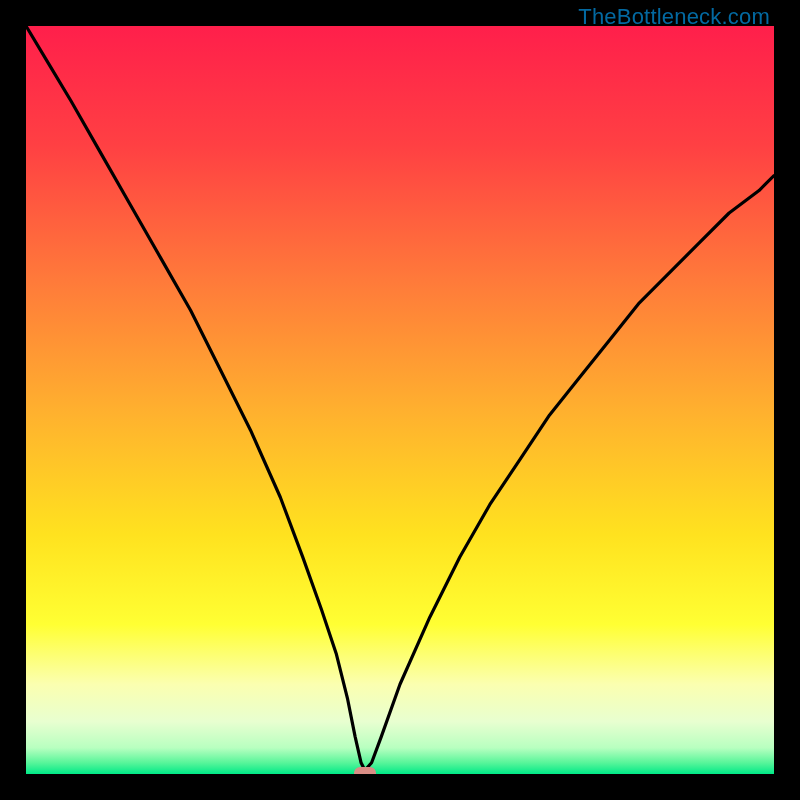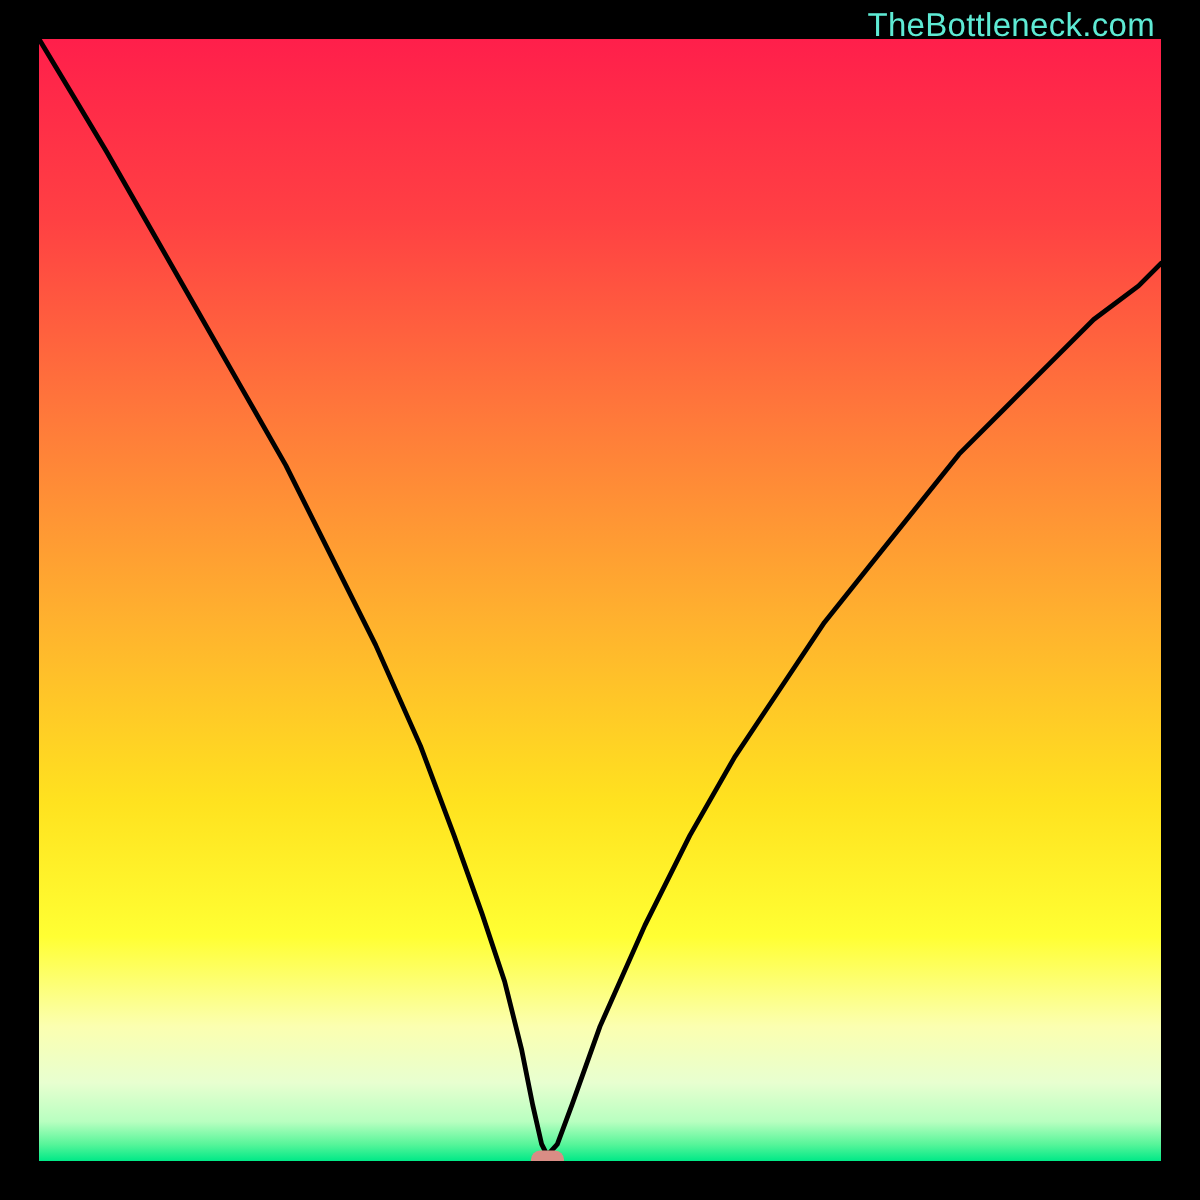--- a/index.html
+++ b/index.html
@@ -30,21 +30,21 @@
     inset: 0;
   }
   .curve-svg {
     position: absolute;
     inset: 0;
   }
   .watermark {
     position: absolute;
     top: 4px;
     right: 30px;
-    color: #5eead4;
+    color: #0369a1;
     font-size: 22px;
     letter-spacing: 0.2px;
     font-weight: 500;
     user-select: none;
   }
   .marker {
     position: absolute;
     width: 22px;
     height: 12px;
     background: #d98d85;

